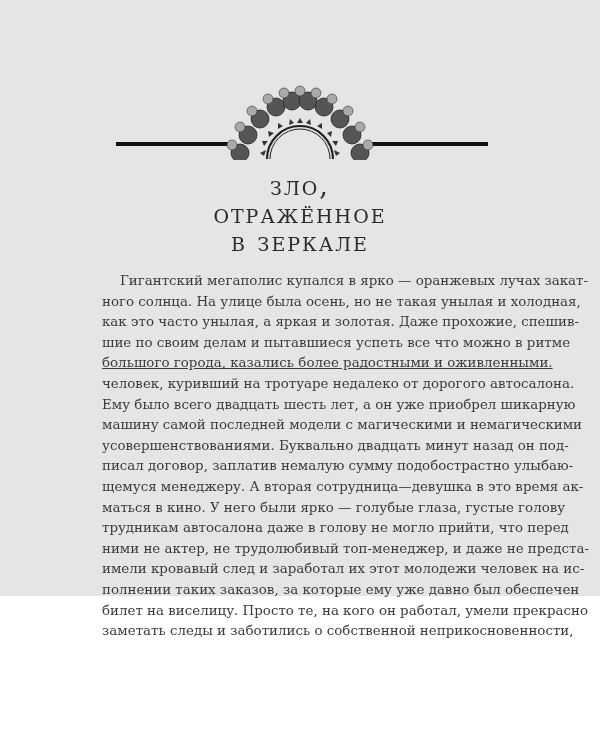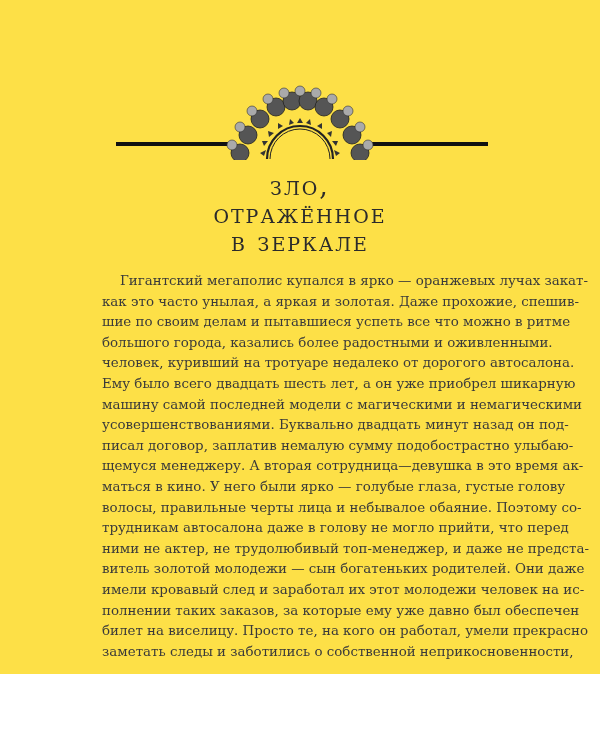--- a/index.html
+++ b/index.html
@@ -1,26 +1,26 @@
 <!DOCTYPE html>
 <html><head>
 <meta charset="utf-8">
 <style>
   html, body { margin: 0; padding: 0; background: #ffffff; }
   body { width: 600px; height: 750px; position: relative; overflow: hidden; }
-  .page { position: absolute; left: 0; top: 0; width: 600px; height: 674px; background: #fde047; }
+  .page { position: absolute; left: 0; top: 0; width: 600px; height: 596px; background: #e5e5e5; }
   .ornament { position: absolute; left: 110px; top: 85px; width: 380px; height: 75px; }
   .title { position: absolute; left: 100px; top: 172px; width: 400px; text-align: center;
            font-family: "DejaVu Serif", serif; color: #2b2b2b; font-size: 27px; line-height: 28px;
            letter-spacing: 2px; font-weight: normal; text-transform: lowercase; font-variant: small-caps; }
   .title div { margin: 0; }
   .body-text { position: absolute; left: 102px; top: 271px; width: 398px;
                font-family: "DejaVu Serif", serif; font-size: 13.4px; line-height: 20.6px; color: #3a3a3a; }
   .line { display: block; white-space: nowrap; text-align: justify; text-align-last: justify; height: 20.6px; }
-  .line.last { text-align-last: left; }
+  .line.last { text-align-last: left; text-decoration: underline; }
   .line.indent { padding-left: 18px; }
 </style>
 </head>
 <body>
 
 <div class="page">
 
   <svg class="ornament" viewBox="0 0 380 75" xmlns="http://www.w3.org/2000/svg">
     <rect x="6" y="57" width="118" height="4" fill="#111"></rect>
     <rect x="256" y="57" width="122" height="4" fill="#111"></rect>
@@ -69,32 +69,31 @@
   </svg>
 
   <div class="title">
     <div>ЗЛО,</div>
     <div>ОТРАЖЁННОЕ</div>
     <div>В ЗЕРКАЛЕ</div>
   </div>
 
   <div class="body-text" id="body-text">
       <span class="line indent">Гигантский мегаполис купался в ярко — оранжевых лучах закат-</span>
+      <span class="line">ного солнца. На улице была осень, но не такая унылая и холодная,</span>
       <span class="line">как это часто унылая, а яркая и золотая. Даже прохожие, спешив-</span>
       <span class="line">шие по своим делам и пытавшиеся успеть все что можно в ритме</span>
       <span class="line last">большого города, казались более радостными и оживленными.</span>
       <span class="line">человек, куривший на тротуаре недалеко от дорогого автосалона.</span>
       <span class="line">Ему было всего двадцать шесть лет, а он уже приобрел шикарную</span>
       <span class="line">машину самой последней модели с магическими и немагическими</span>
       <span class="line">усовершенствованиями. Буквально двадцать минут назад он под-</span>
       <span class="line">писал договор, заплатив немалую сумму подобострастно улыбаю-</span>
       <span class="line">щемуся менеджеру. А вторая сотрудница—девушка в это время ак-</span>
       <span class="line">маться в кино. У него были ярко — голубые глаза, густые голову</span>
-      <span class="line">волосы, правильные черты лица и небывалое обаяние. Поэтому со-</span>
       <span class="line">трудникам автосалона даже в голову не могло прийти, что перед</span>
       <span class="line">ними не актер, не трудолюбивый топ-менеджер, и даже не предста-</span>
-      <span class="line">витель золотой молодежи — сын богатеньких родителей. Они даже</span>
       <span class="line">имели кровавый след и заработал их этот молодежи человек на ис-</span>
       <span class="line">полнении таких заказов, за которые ему уже давно был обеспечен</span>
       <span class="line">билет на виселицу. Просто те, на кого он работал, умели прекрасно</span>
       <span class="line">заметать следы и заботились о собственной неприкосновенности,</span>
     </div>
 </div>
 
 </body></html>

